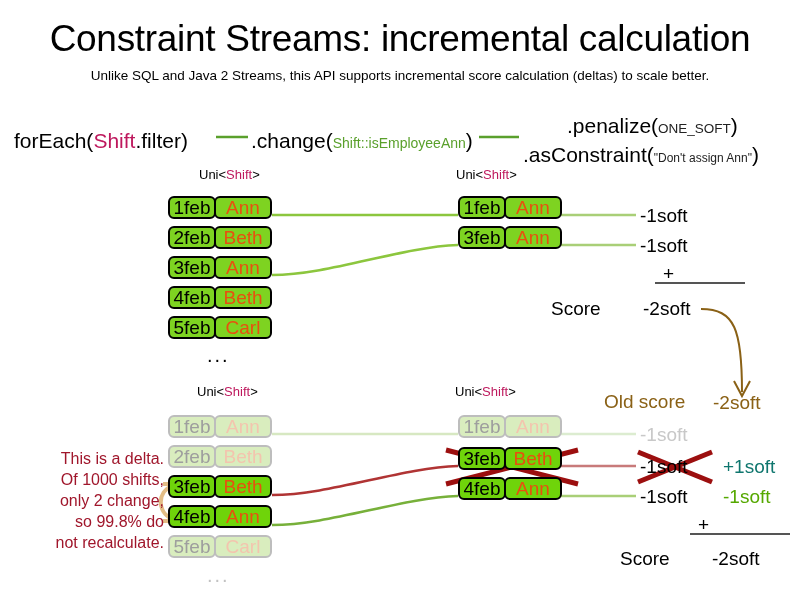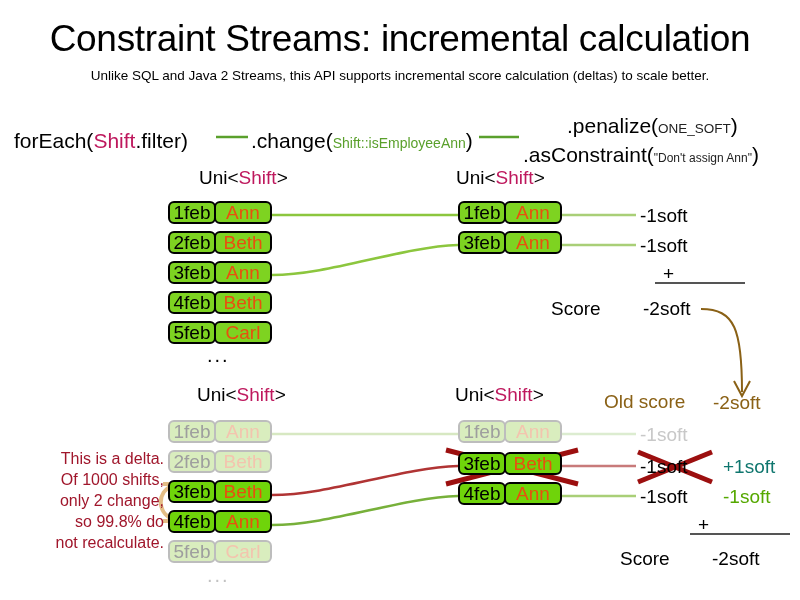--- a/index.html
+++ b/index.html
@@ -27,29 +27,29 @@
   .code{font-size:21px;}
   .kw-green{color:#be185d;}
   .small-code{font-size:14px;color:#5aa02c;}
   .small-caps{font-size:13.5px;color:#222;}
   .tiny-str{font-size:12px;color:#222;}
   #forEach{left:14px;top:129px;}
   #filter{left:251px;top:129px;}
   #penalize{left:523px;top:114px;margin-left:44px;}
   #asConstraint{left:523px;top:143px;}
 
-  .uni-label{font-size:19px;}
+  .uni-label{font-size:13px;}
   #uni-1{left:199px;top:167px;}
   #uni-2{left:456px;top:167px;}
   #uni-3{left:197px;top:384px;}
   #uni-4{left:455px;top:384px;}
 
   
   .card{
-    position:absolute;height:18px;display:flex;align-items:flex-start;
+    position:absolute;height:18px;display:flex;align-items:flex-end;
   }
   .cell{
     box-sizing:border-box;
     border:2px solid #000;
     border-radius:6px;
     background:#7ed321;
     display:flex;align-items:center;justify-content:center;
     font-size:19px;line-height:1;
   }
   .cell.date{width:48px;color:#000;margin-right:-2px;}

